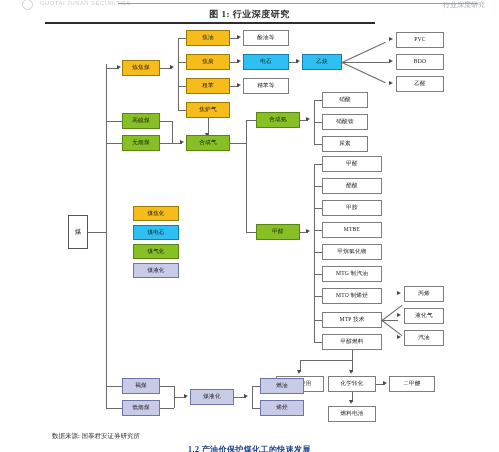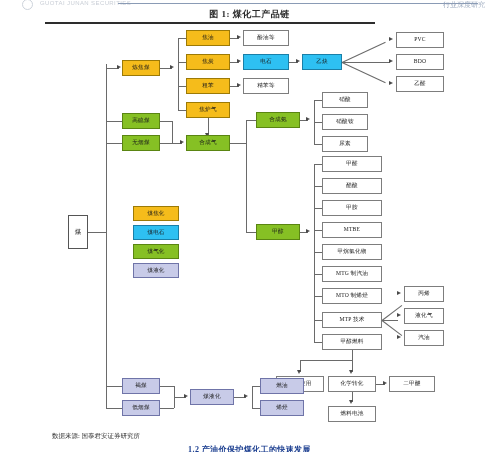--- a/index.html
+++ b/index.html
@@ -53,21 +53,21 @@
   .diag{position:absolute;transform-origin:0 50%;height:1px;background:#6a6a6a;}
 </style>
 </head>
 <body>
 
 <div class="pg-logo"></div>
 <div class="pg-header-left">GUOTAI JUNAN SECURITIES</div>
 <div class="pg-header-right">行业深度研究</div>
 <div class="pg-topline"></div>
 
-<div class="fig-title">图 1: 煤化工产品链</div>
+<div class="fig-title">图 1: 行业深度研究</div>
 <div class="fig-rule"></div>
 
 <div class="src-note">数据来源: 国泰君安证券研究所</div>
 <div class="bot-title">1.2 产油价保护煤化工的快速发展</div>
 
 <div id="canvas">
 
   <div class="nd coal" style="left:68px;top:191px;width:20px;height:34px;">煤</div>
 
   <div class="ln lnh" style="left:88px;top:208px;width:18px;"></div>

